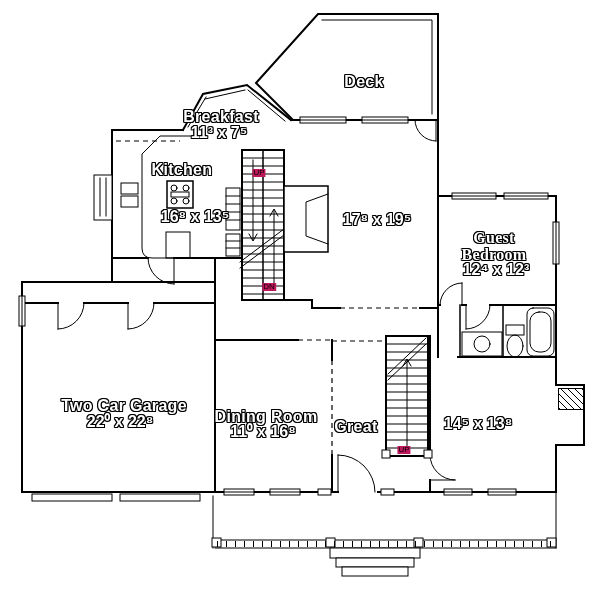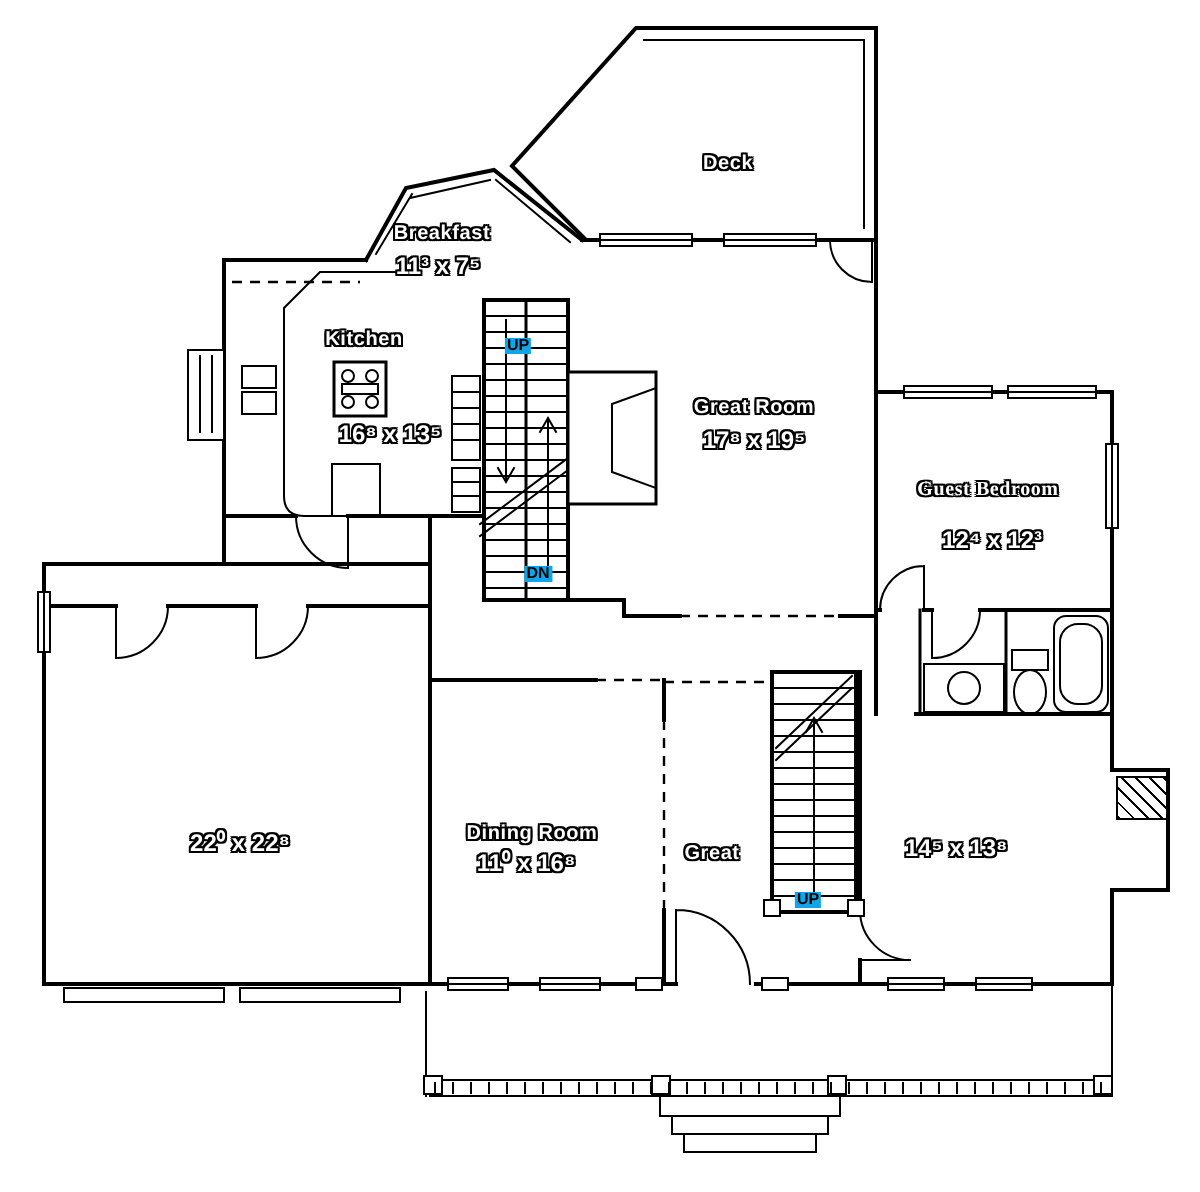--- a/index.html
+++ b/index.html
@@ -8,25 +8,25 @@
   .plan-svg{position:absolute;left:0;top:0;}
   .w2{stroke:#000;stroke-width:2;fill:none;stroke-linecap:square;}
   .w15{stroke:#000;stroke-width:1.5;fill:none;stroke-linecap:square;}
   .w1{stroke:#000;stroke-width:1;fill:none;stroke-linecap:square;}
   .dash{stroke:#000;stroke-width:1.2;fill:none;stroke-dasharray:5 4;}
   .fw{fill:#ffffff;}
   .lbl{position:absolute;transform:translate(-50%,-50%);font-weight:700;color:#fff;
        white-space:nowrap;text-align:center;
        text-shadow:-1px -1px 0 #000,1px -1px 0 #000,-1px 1px 0 #000,1px 1px 0 #000,
                    -1px 0 0 #000,1px 0 0 #000,0 -1px 0 #000,0 1px 0 #000;}
-  .name{font-size:10px;letter-spacing:.3px;}
-  .dims{font-size:12px;}
+  .name{font-size:16px;letter-spacing:.3px;}
+  .dims{font-size:16px;}
   .wrap{white-space:normal;width:82px;line-height:1.08;font-family:Liberation Serif, serif;}
-  .updn{position:absolute;transform:translate(-50%,-50%);font-size:8px;font-weight:700;
-        color:#000;background:#0ea5e9;padding:0 1px;line-height:1;}
+  .updn{position:absolute;transform:translate(-50%,-50%);font-size:8px;font-weight:400;
+        color:#000;background:#be185d;padding:0 1px;line-height:1;}
   .porch-posts{position:absolute;left:217px;top:541px;width:336px;height:6px;
         background:repeating-linear-gradient(90deg,#000 0 1px,transparent 1px 9px);}
   .fp-hatch{position:absolute;left:558px;top:388px;width:24px;height:20px;border:1px solid #000;
         background:repeating-linear-gradient(45deg,#000 0 1px,transparent 1px 5px);}
 </style>
 </head>
 <body>
 
 <div class="canvas">
 
@@ -167,26 +167,26 @@
   <div class="fp-hatch"></div>
 
   <div class="lbl name" style="left:364px;top:82px">Deck</div>
 
   <div class="lbl name" style="left:221px;top:117px">Breakfast</div>
   <div class="lbl dims" style="left:219px;top:133px">11³ x 7⁵</div>
 
   <div class="lbl name" style="left:182px;top:170px">Kitchen</div>
   <div class="lbl dims" style="left:195px;top:217px">16⁸ x 13⁵</div>
 
-  <div class="lbl name" style="left:377px;top:204px">Great Room</div>
   <div class="lbl dims" style="left:377px;top:220px">17⁸ x 19⁵</div>
 
   <div class="lbl name wrap" style="left:494px;top:246px">Guest Bedroom</div>
   <div class="lbl dims" style="left:496px;top:270px">12⁴ x 12³</div>
 
+  <div class="lbl name" style="left:124px;top:406px">Two Car Garage</div>
   <div class="lbl dims" style="left:120px;top:421px">22⁰ x 22⁸</div>
 
   <div class="lbl name" style="left:266px;top:417px">Dining Room</div>
   <div class="lbl dims" style="left:263px;top:431px">11⁰ x 16⁸</div>
 
   <div class="lbl name" style="left:356px;top:427px">Great</div>
 
   <div class="lbl dims" style="left:478px;top:424px">14⁵ x 13⁸</div>
 
   <div class="updn" style="left:259px;top:173px">UP</div>

